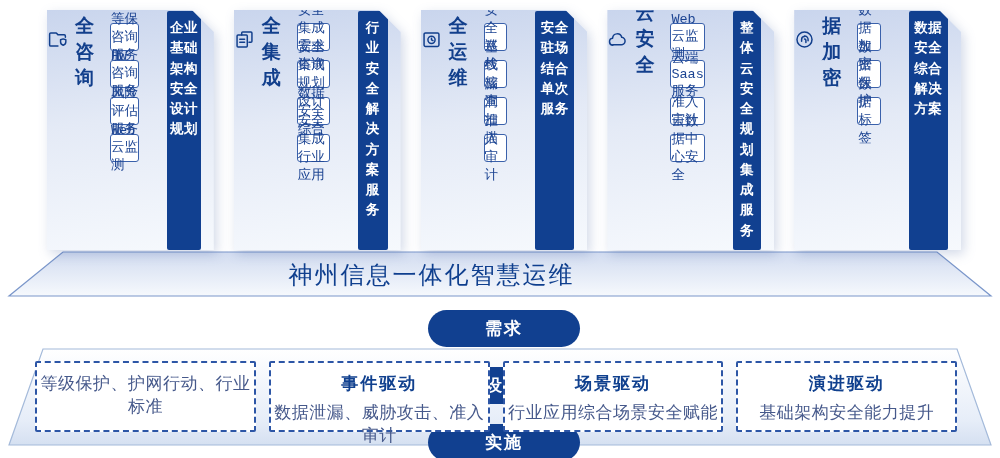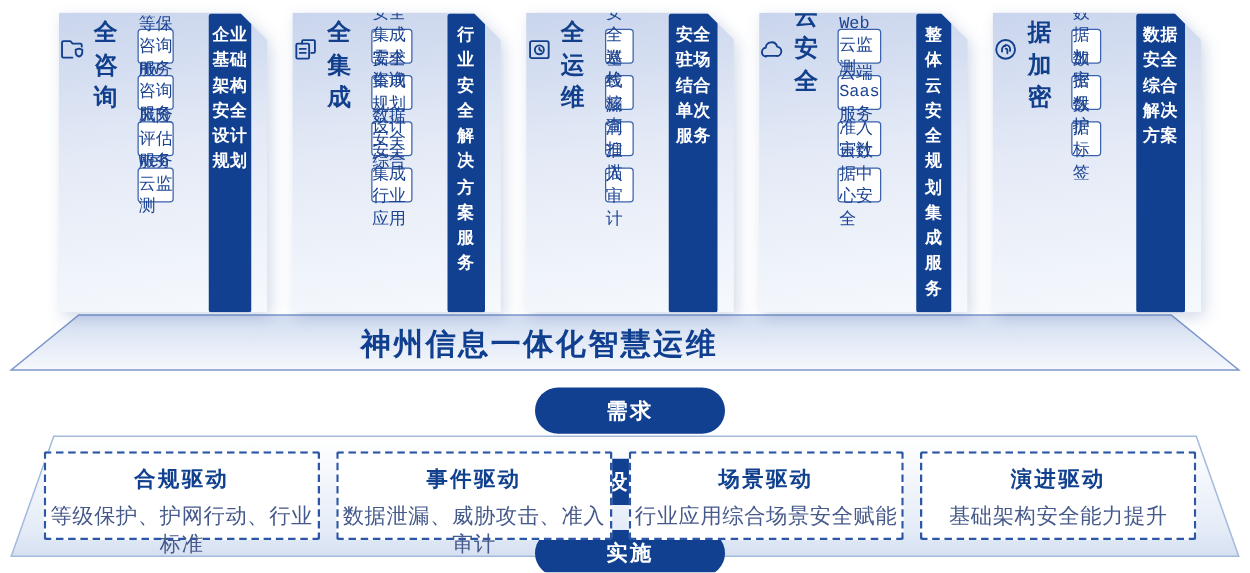--- a/index.html
+++ b/index.html
@@ -26,21 +26,21 @@
     font-size:13.5px; color:#1c4492; }
   .card-footer { margin:1px 13px 0; background:#114090; border-radius:2px;
     padding:7px 2px; text-align:center; }
   .card-footer span { display:block; color:#ffffff; font-weight:bold;
     font-size:13.5px; line-height:1.5; letter-spacing:.5px; }
 
   
   .banner-svg { position:absolute; top:250px; left:0; }
   .banner-text { position:absolute; top:252px; left:0; width:863px; height:45px;
     display:flex; align-items:center; justify-content:center;
-    font-size:24px; font-weight:bold; color:#0f3f8e; letter-spacing:2px; }
+    font-size:24px; font-weight:normal; color:#0f3f8e; letter-spacing:2px; }
 
   
   .pills-row { position:absolute; top:310px; left:47px; right:39px; height:37px;
     display:flex; gap:20px;flex-direction:column; }
   .pill-slot { flex:1; display:flex; justify-content:center; }
   .pill { width:152px; height:37px; background:#114090; border-radius:19px;
     display:flex; align-items:center; justify-content:center;
     color:#fff; font-size:17px; font-weight:bold; letter-spacing:2px; }
 
   
@@ -211,21 +211,20 @@
     <div class="pill-slot">
         <div class="pill">管理</div>
       </div>
     <div class="pill-slot">
         <div class="pill">改进</div>
       </div>
   </div>
 
   <div class="drivers-row">
     <div class="driver-box">
-      <div class="driver-title">合规驱动</div>
       <div class="driver-desc">等级保护、护网行动、行业标准</div>
     </div>
     <div class="driver-box">
       <div class="driver-title">事件驱动</div>
       <div class="driver-desc">数据泄漏、威胁攻击、准入审计</div>
     </div>
     <div class="driver-box">
       <div class="driver-title">场景驱动</div>
       <div class="driver-desc">行业应用综合场景安全赋能</div>
     </div>

